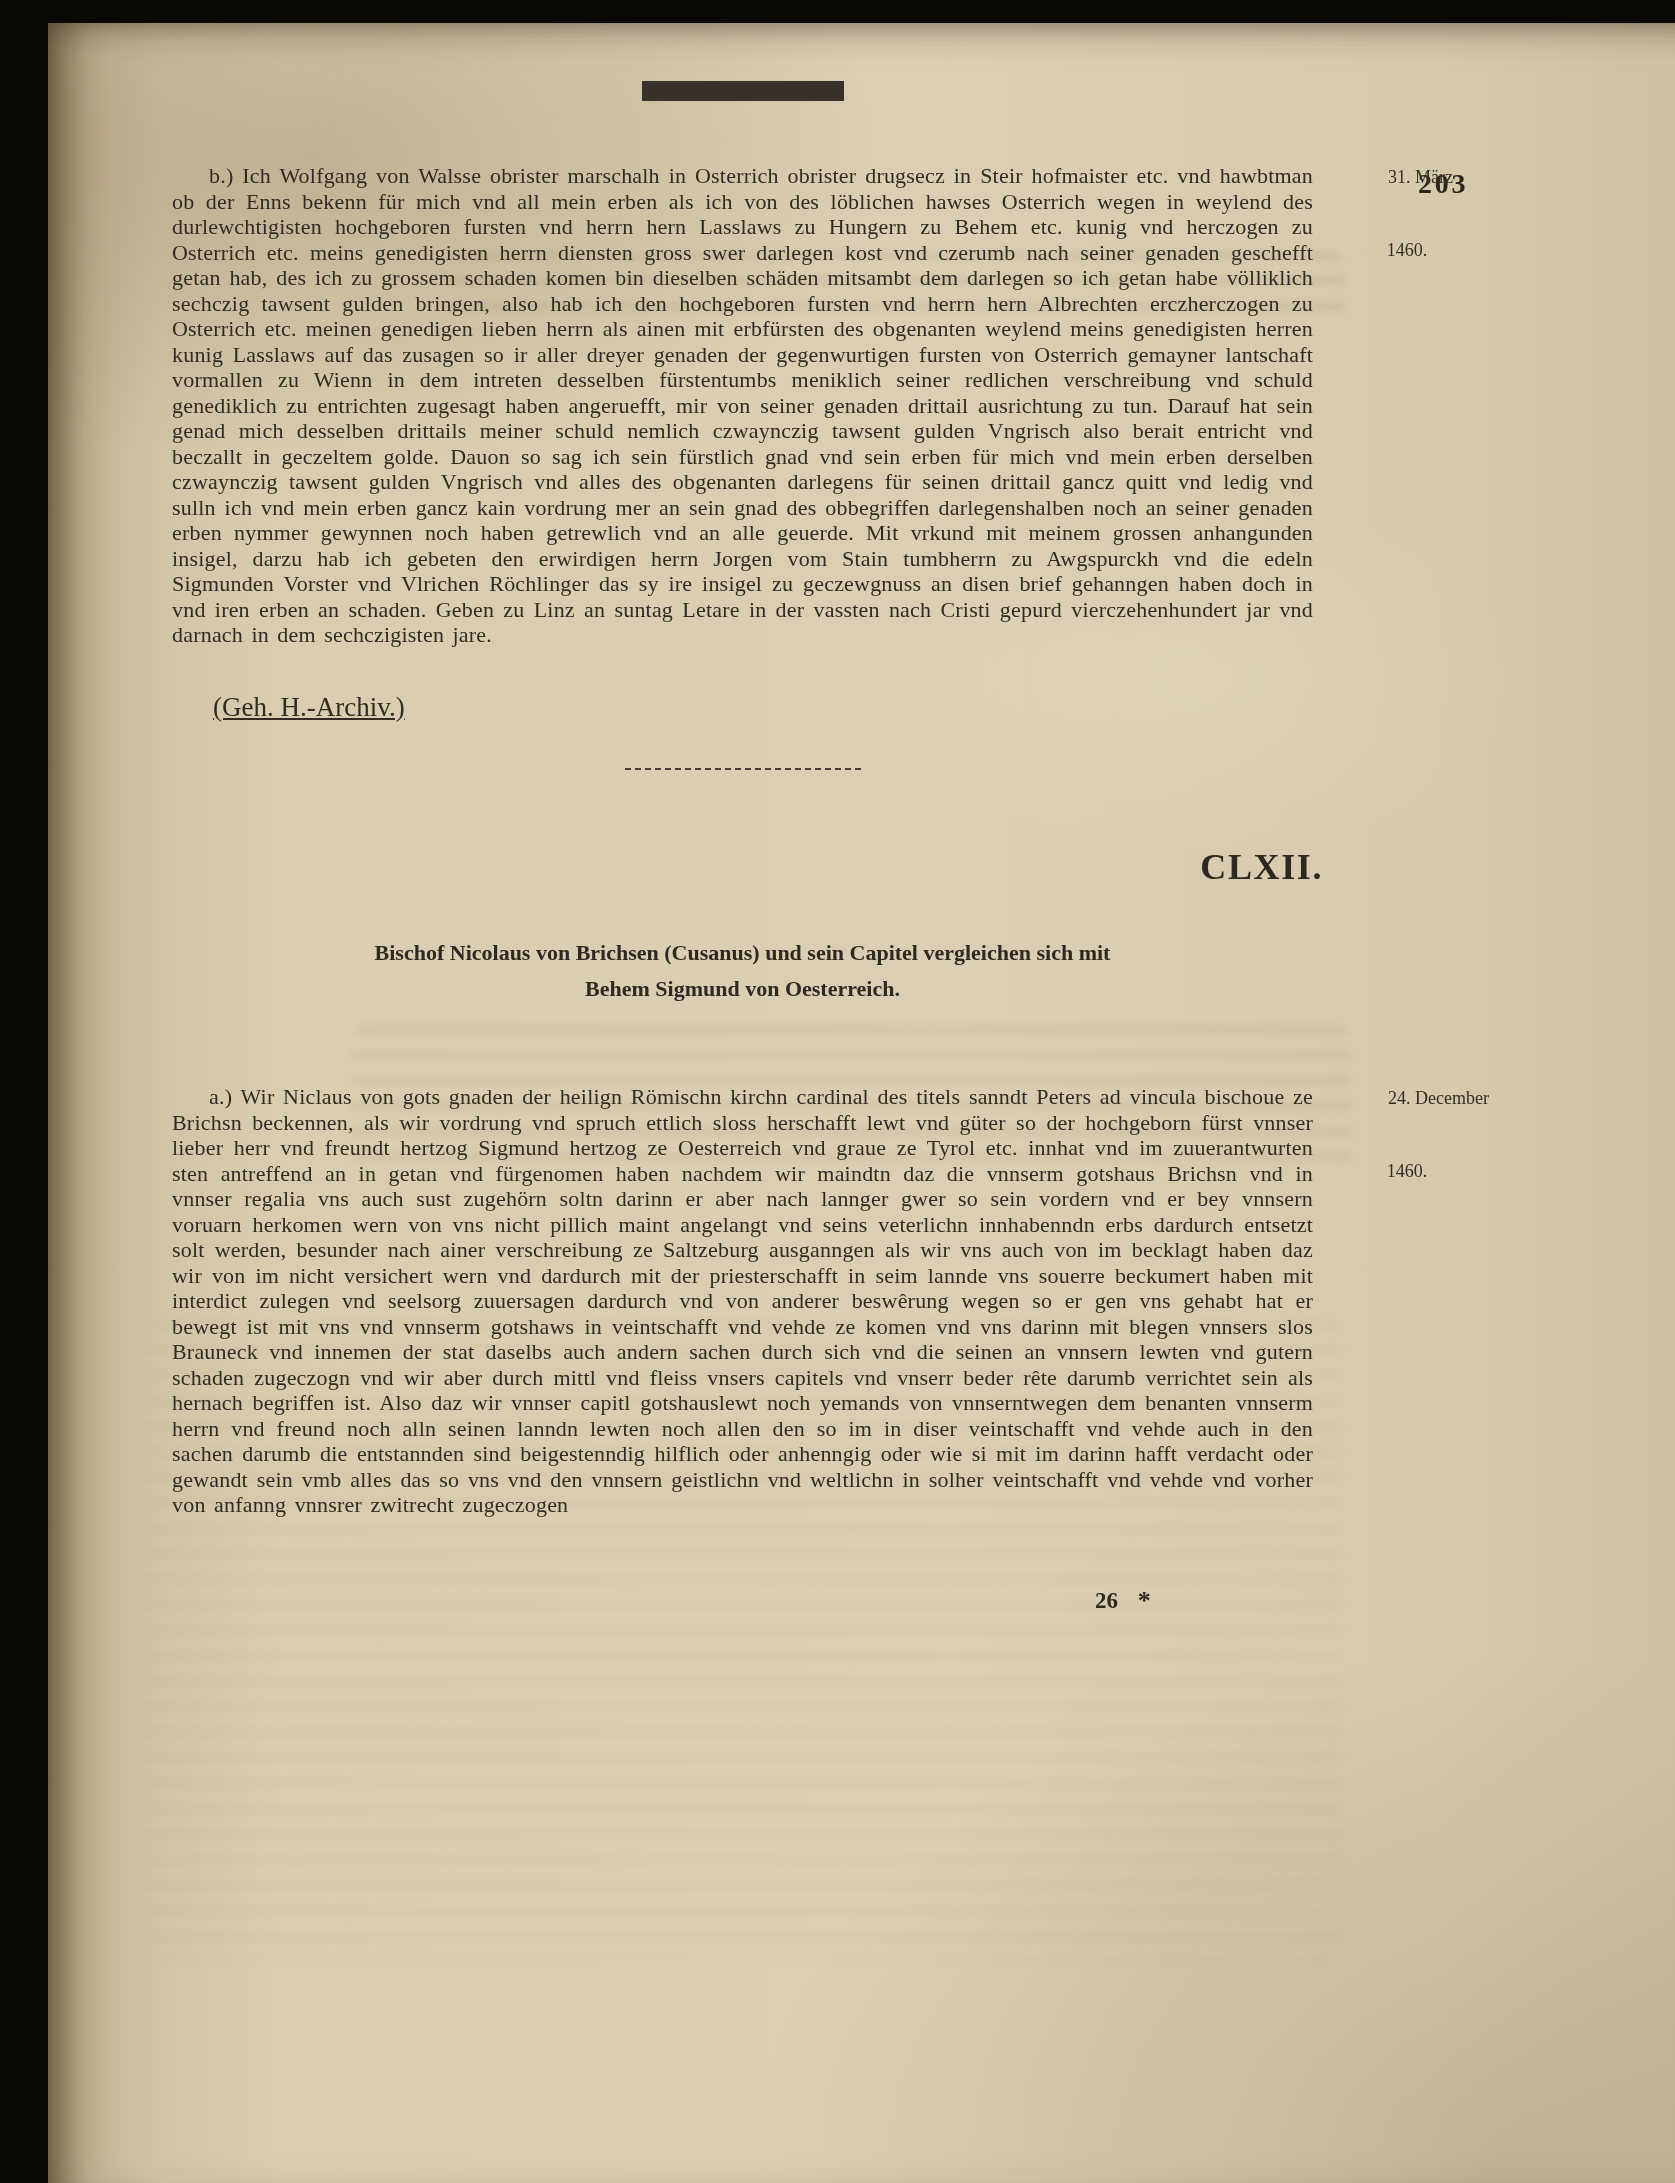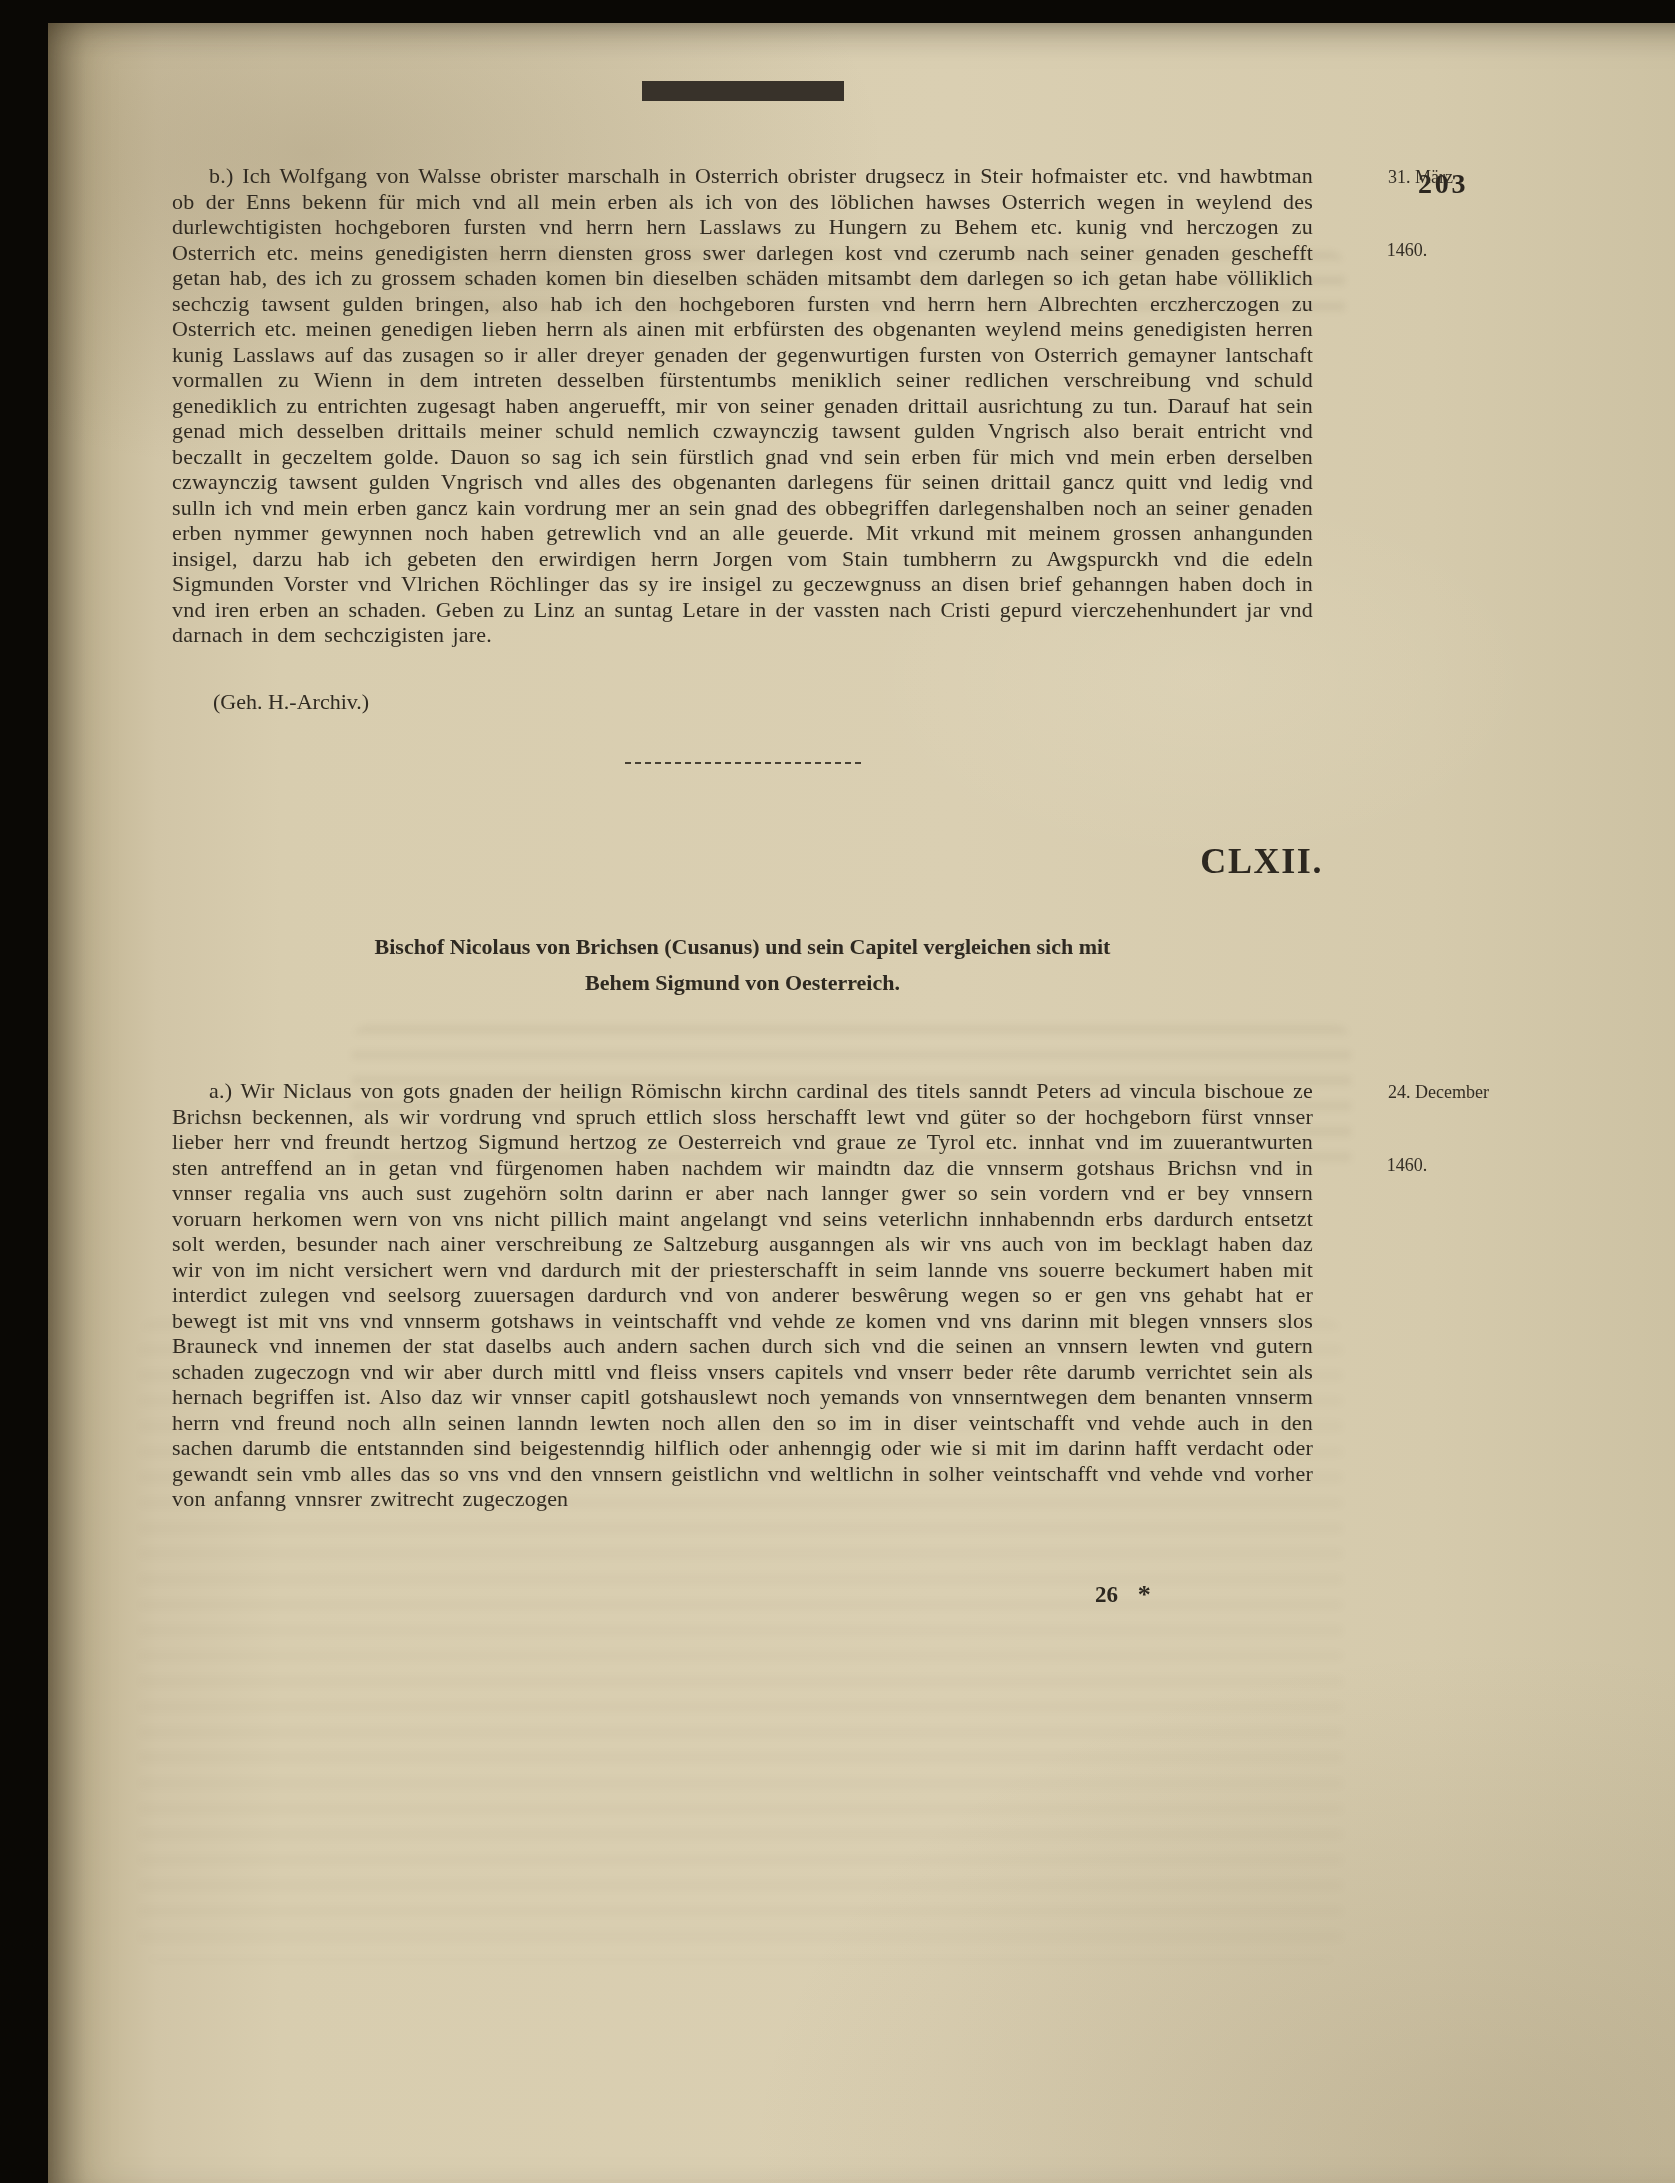--- a/index.html
+++ b/index.html
@@ -51,21 +51,21 @@
   .indent { text-indent:37px; }
 
   .frag { margin-top:189px; }
 
   .rule-solid { width:202px; height:2.2px; background:#38322a; margin:48px auto 0; }
 
   .section { position:relative; }
   .section-b { margin-top:42px; }
   .section-a { margin-top:47px; }
 
-  .source { margin-top:21px; margin-left:41px; font-size:22px; line-height:25.5px; }
+  .source { margin-top:27px; margin-left:41px; font-size:27px; line-height:25.5px;text-decoration:underline; }
 
   .rule-dashed { width:236px; height:0; border-top:2.2px dashed #463f33; margin:28px auto 0; }
 
   .chapter-num {
     margin-top:46px; text-align:right;
     font-size:36px; line-height:43px; font-weight:bold; letter-spacing:1.6px; color:#2d2820;
   }
   .chapter-title {
     margin-top:26px; text-align:center;
     font-size:22px; line-height:36px; font-weight:bold; color:#2e2921;

